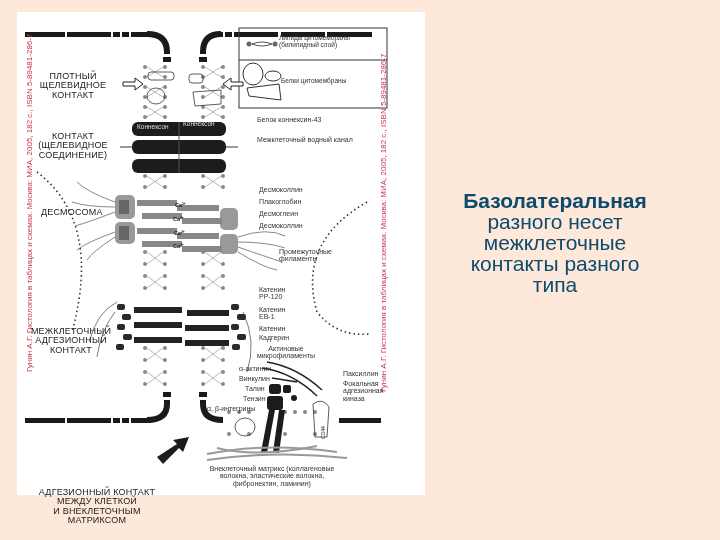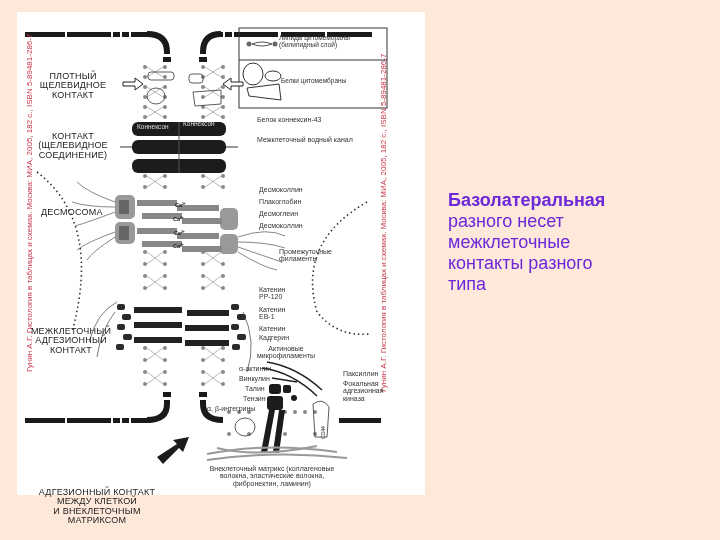--- a/index.html
+++ b/index.html
@@ -19,21 +19,21 @@
     color: #222; line-height: 1.05; white-space: nowrap;
   }
   .lbl-big { font-size: 9px; letter-spacing: 0.2px; text-align: center; }
   .lbl-sm { font-size: 7px; color: #333; }
   .vert {
     position: absolute; color: #c8354a; font-size: 8px; white-space: nowrap;
     transform-origin: left top;
   }
   .caption {
     position: absolute; left: 448px; top: 190px; width: 214px;
-    font-size: 18px; line-height: 21px; color: #6d28d9;
+    text-align: center; font-size: 21px; line-height: 21px; color: #0c4a6e;
     font-family: "Liberation Sans", sans-serif;
   }
   .caption .bold { font-weight: bold; display: block; }
   .caption span.line { display: block; }
 </style>
 </head>
 <body>
 
 <div class="figure">
   <svg width="378" height="483" viewBox="0 0 378 483">

